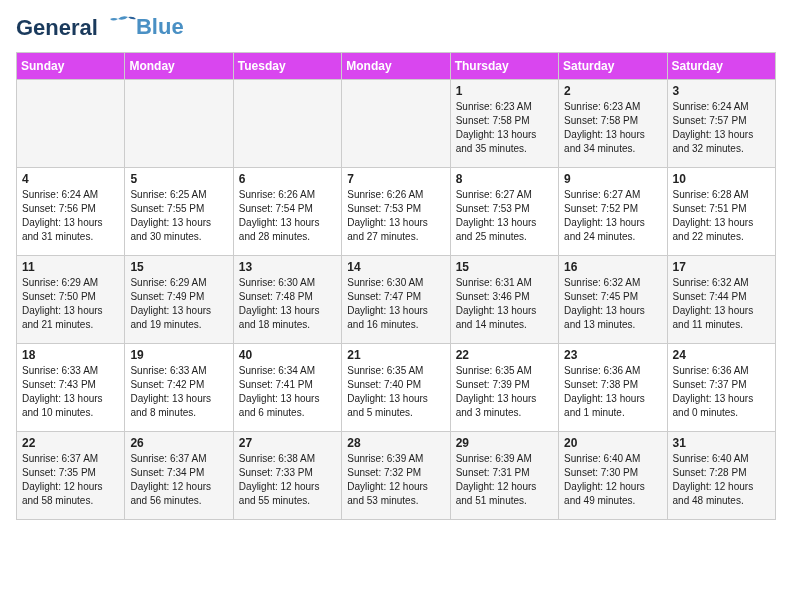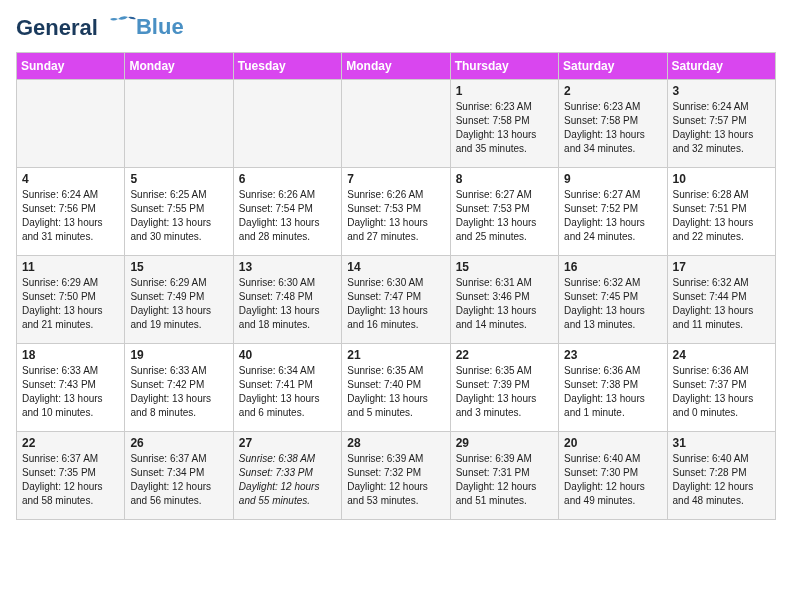--- a/index.html
+++ b/index.html
@@ -294,21 +294,21 @@
         </td>
         <td>
           <span class="day-num">26</span>
           <div class="cell-content" style="white-space: pre-line;">Sunrise: 6:37 AM
 Sunset: 7:34 PM
 Daylight: 12 hours
 and 56 minutes.</div>
         </td>
         <td>
           <span class="day-num">27</span>
-          <div class="cell-content" style="white-space: pre-line; font-style: italic;">Sunrise: 6:38 AM
+          <div class="cell-content" style="white-space: pre-line;">Sunrise: 6:38 AM
 Sunset: 7:33 PM
 Daylight: 12 hours
 and 55 minutes.</div>
         </td>
         <td>
           <span class="day-num">28</span>
           <div class="cell-content" style="white-space: pre-line;">Sunrise: 6:39 AM
 Sunset: 7:32 PM
 Daylight: 12 hours
 and 53 minutes.</div>

